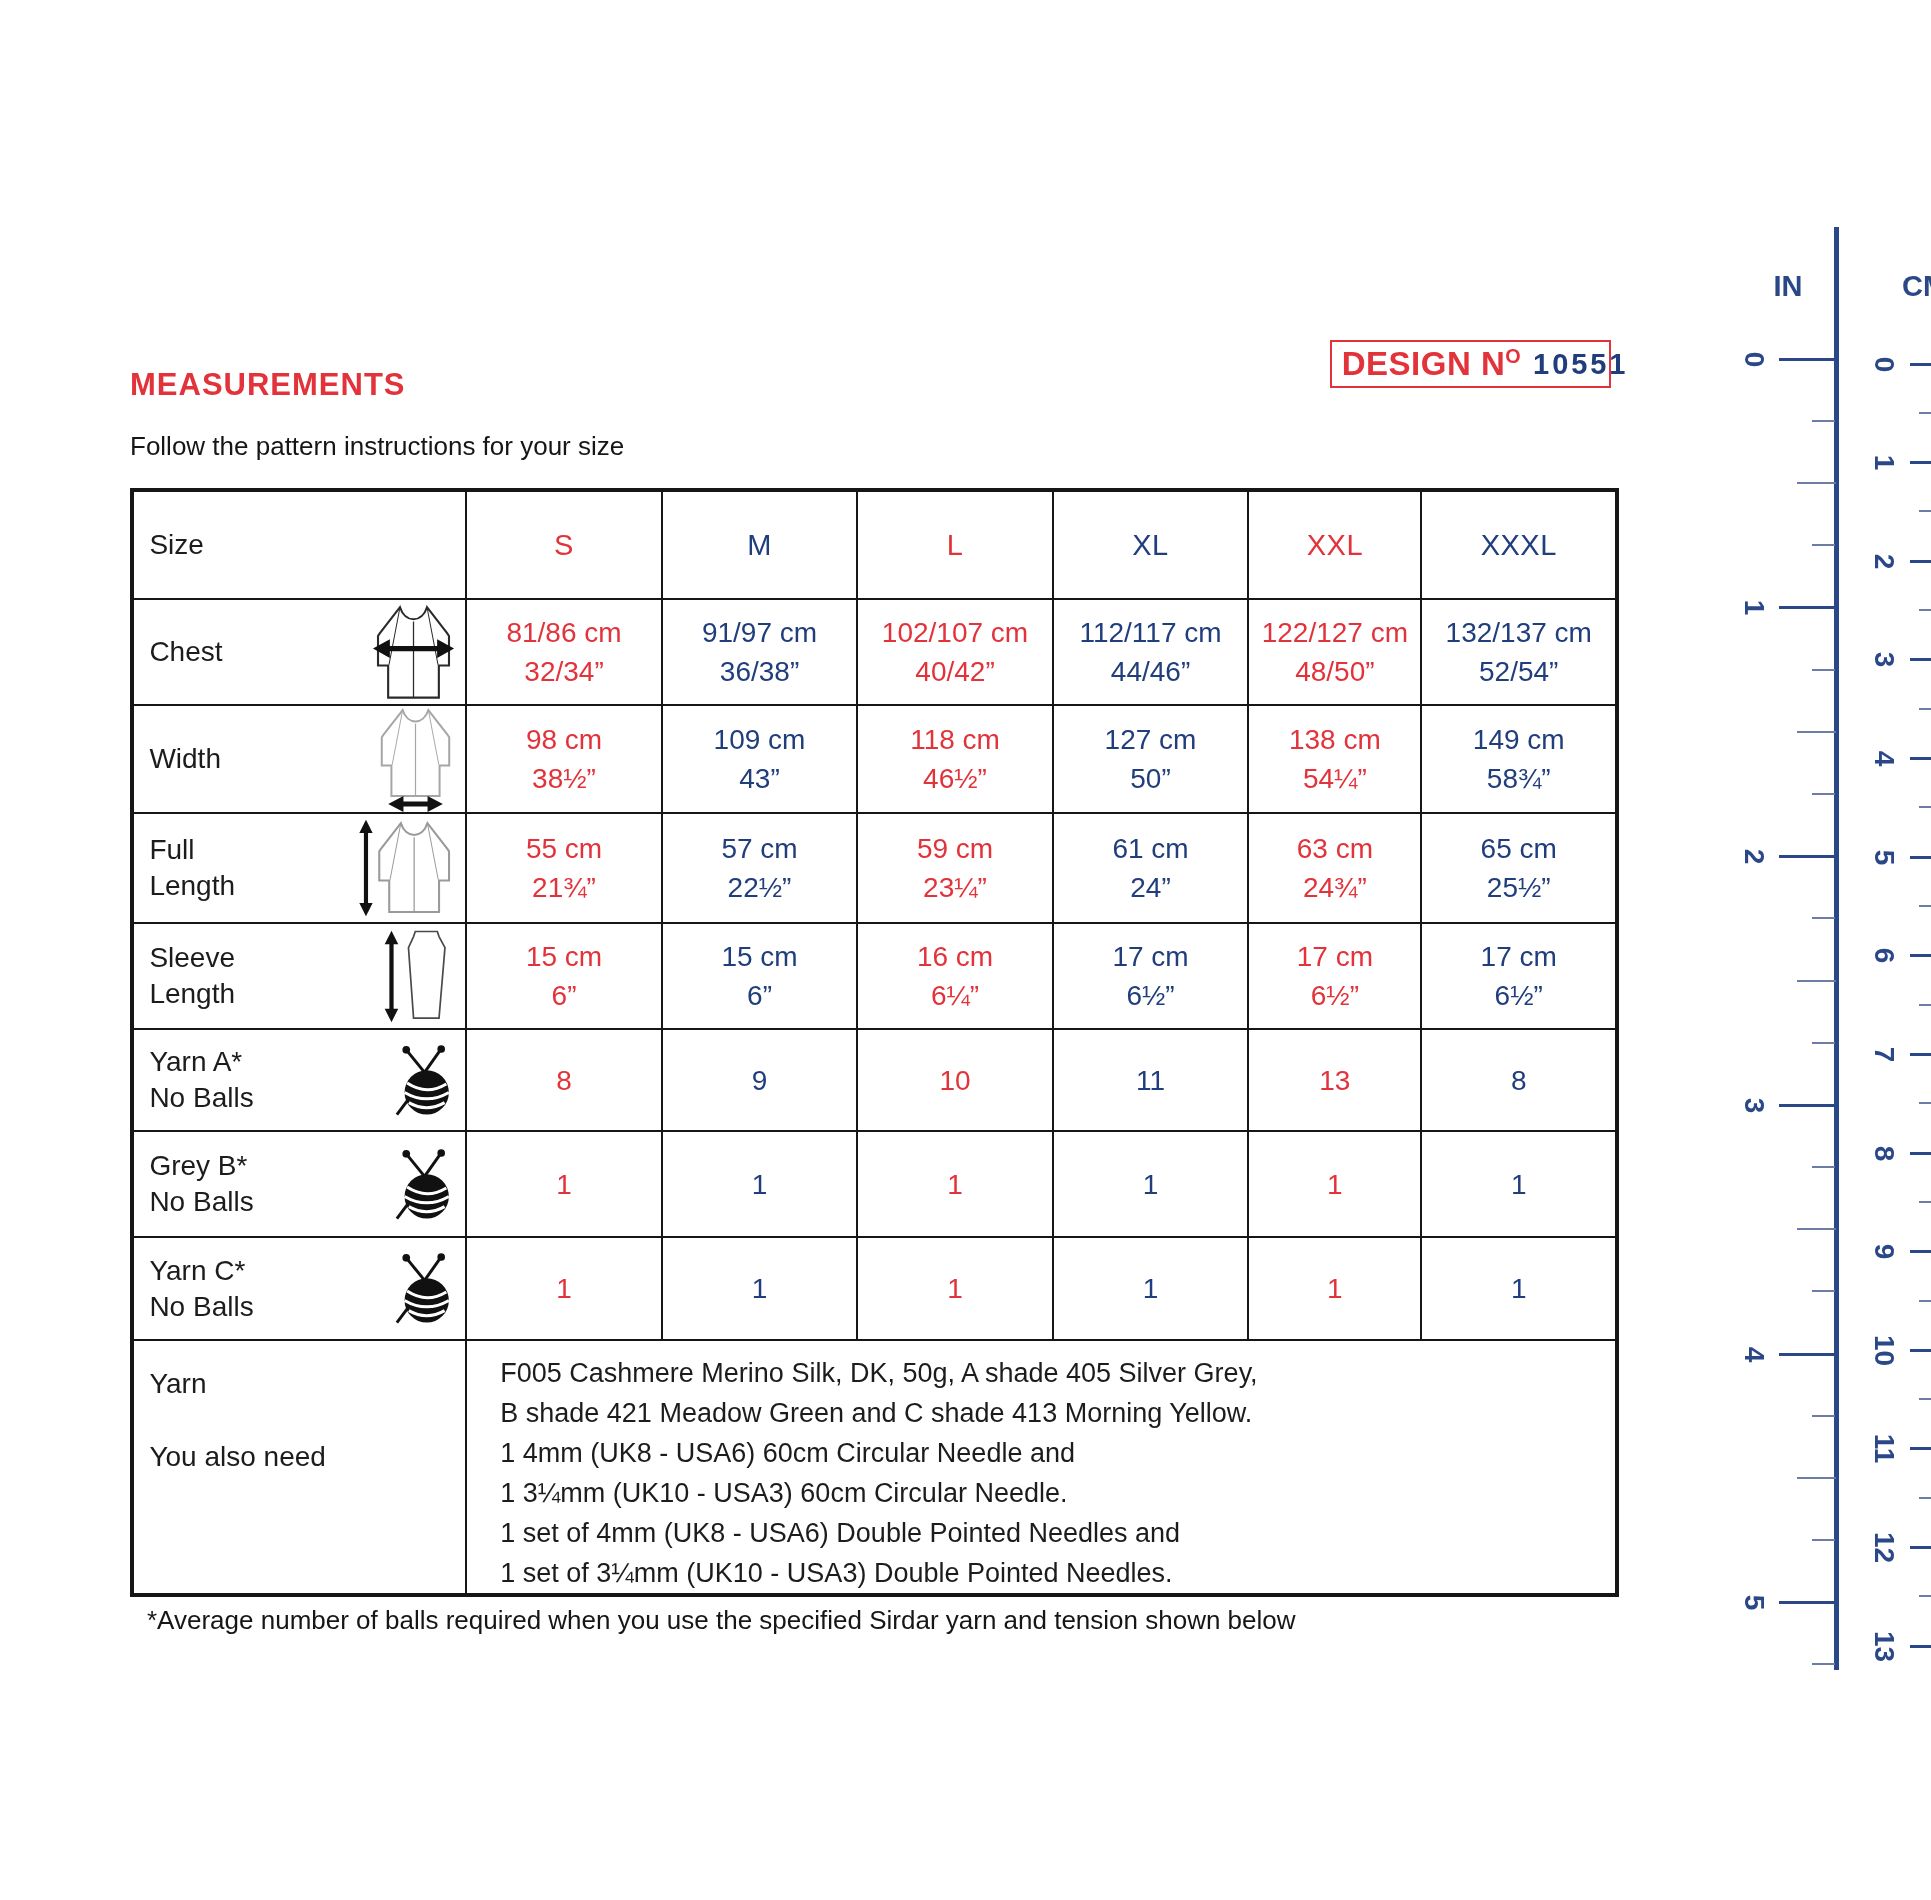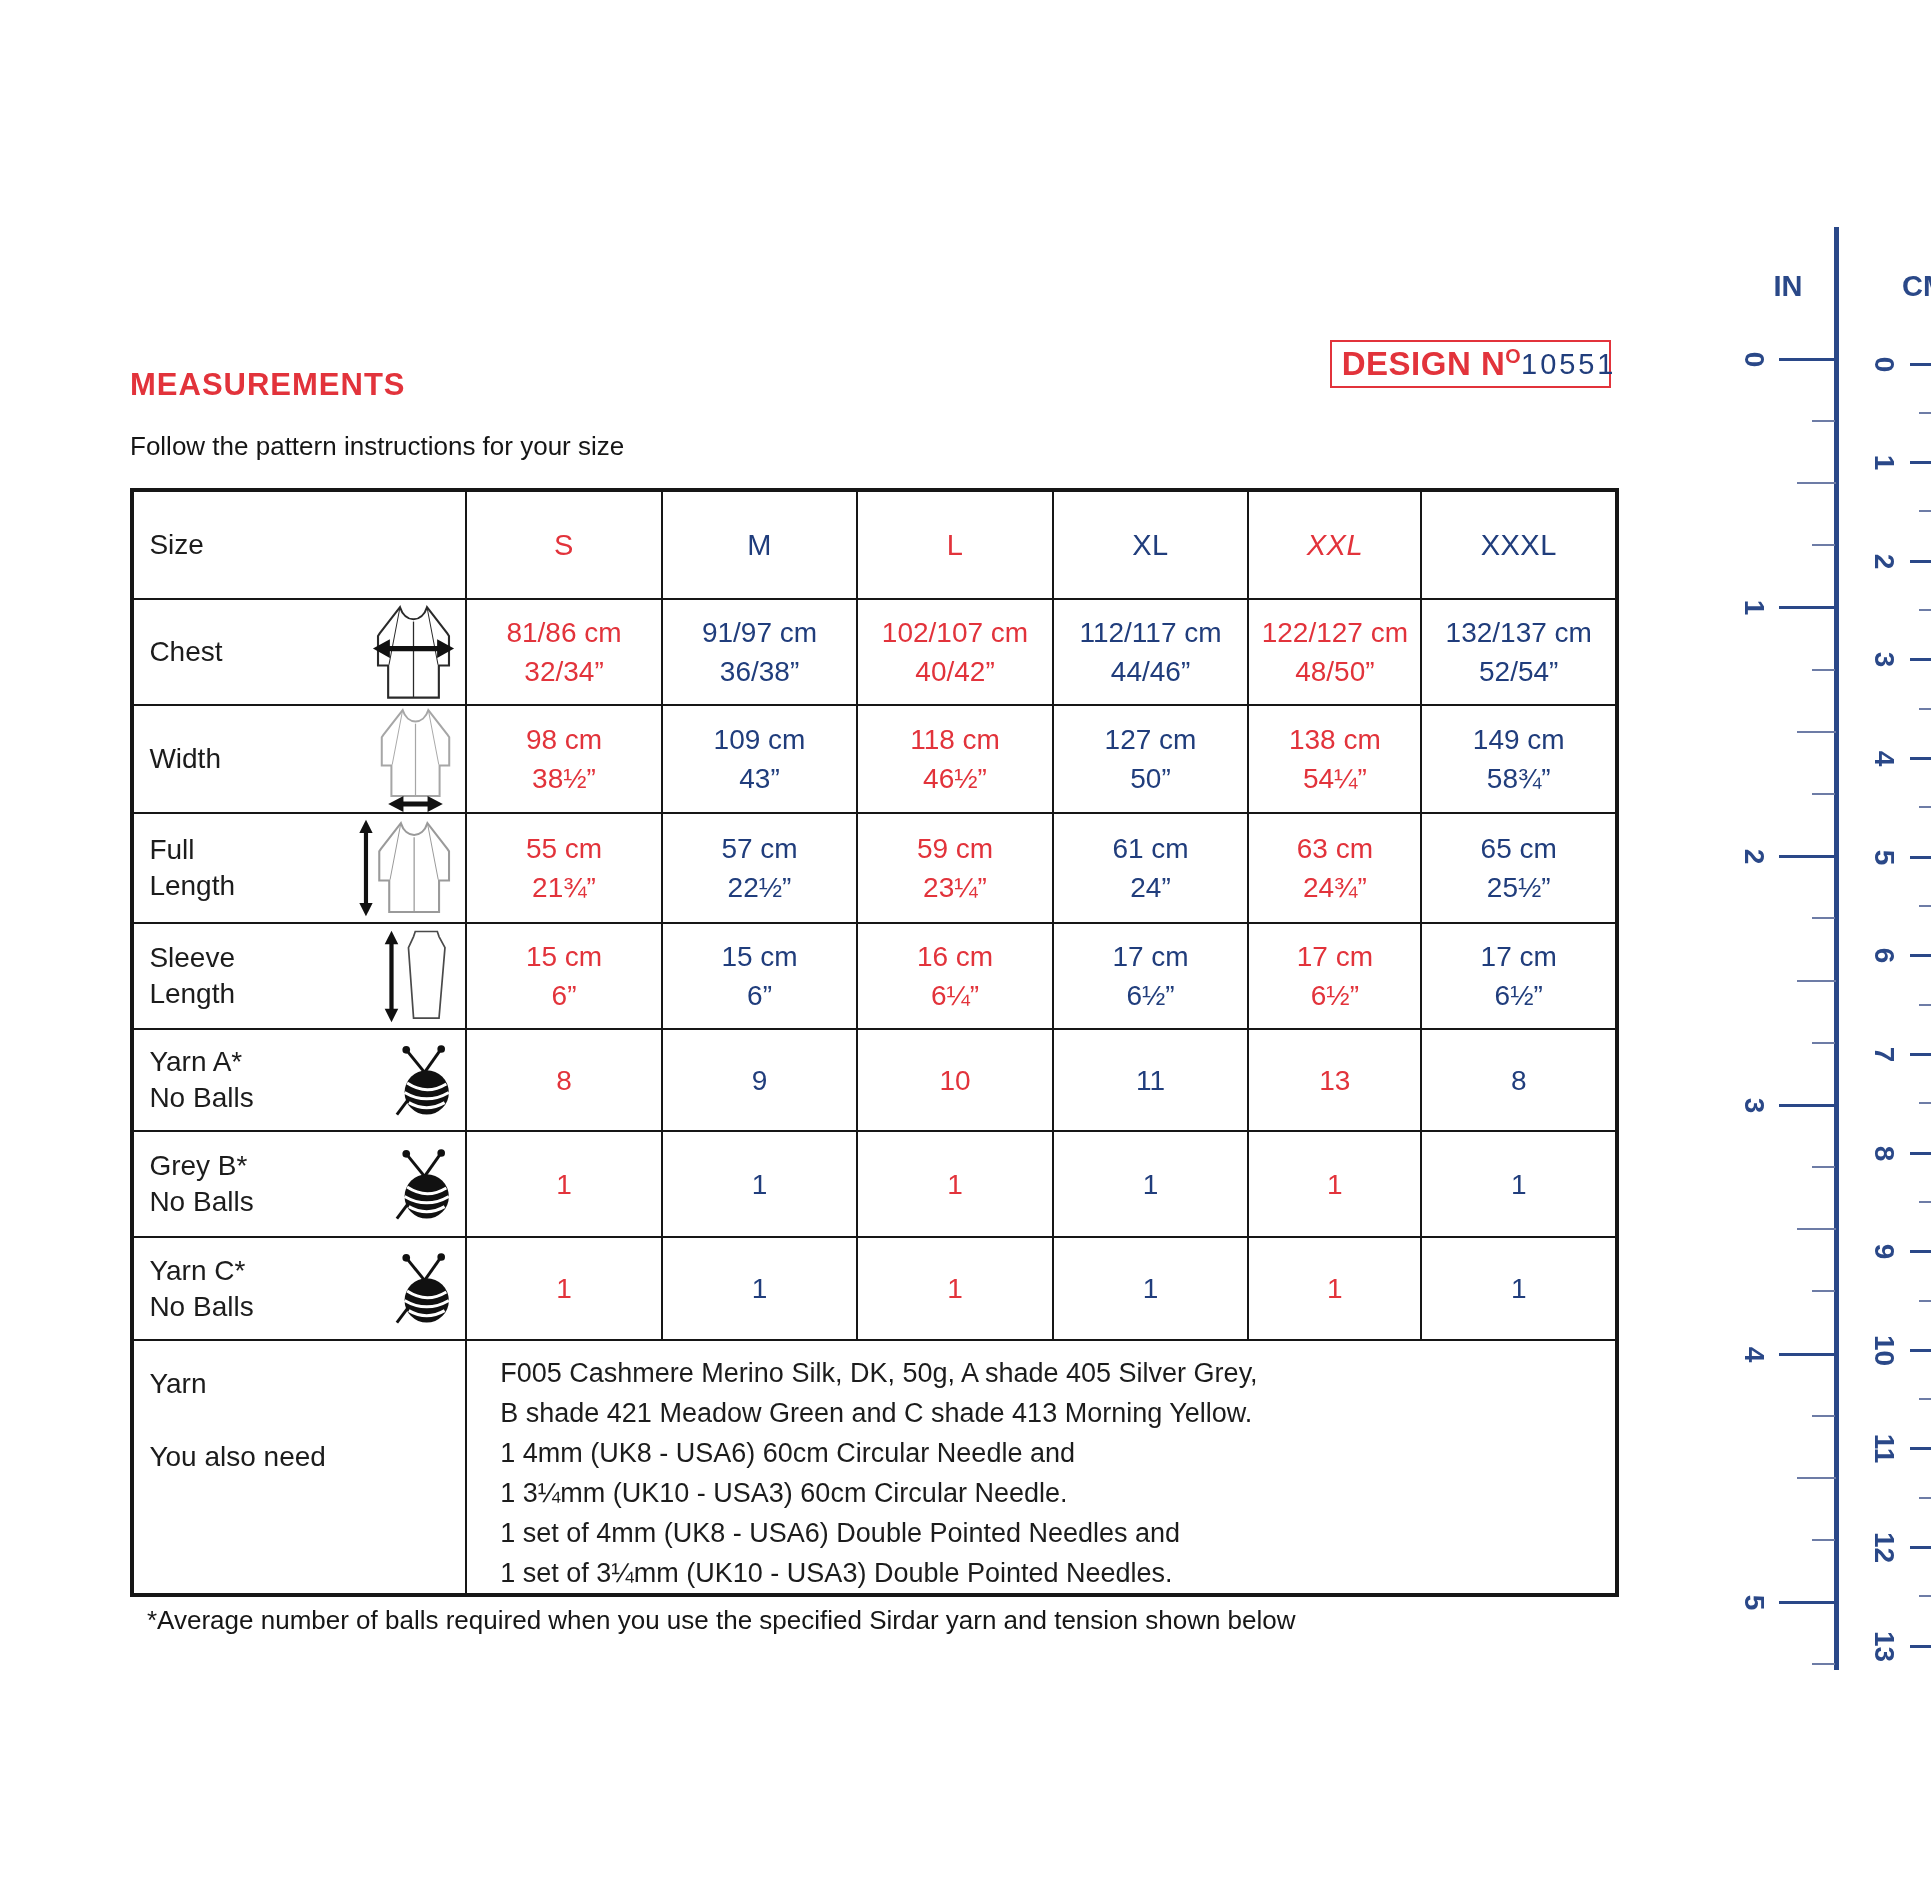--- a/index.html
+++ b/index.html
@@ -13,21 +13,21 @@
   .abs{position:absolute;}
   .page-title{left:130px;top:367px;font-size:31px;font-weight:bold;color:var(--red);letter-spacing:1px;}
   .page-subtitle{left:130px;top:431px;font-size:26px;color:#161616;}
   .design-box{
     left:1330px;top:340px;width:281px;height:48px;border:2.9px solid var(--red);
     box-sizing:border-box;display:flex;align-items:center;justify-content:space-between;
     padding:0 13.5px 0 9.7px;background:#fff;
   }
   .design-label{color:var(--red);font-weight:bold;font-size:33px;letter-spacing:0.5px;white-space:nowrap;}
   .design-label sup{font-size:.6em;}
-  .design-number{color:var(--blue);font-size:29px;letter-spacing:2.9px;font-weight:400;}
+  .design-number{color:var(--blue);font-size:29px;letter-spacing:2.9px;font-weight:700;margin-left:12px;}
   table.meas{
     position:absolute;left:130px;top:488px;width:1489px;
     border-collapse:collapse;table-layout:fixed;background:#fff;
     border:4.8px solid #161616;
   }
   table.meas td{border:2.9px solid #161616;box-sizing:border-box;}
   td.label-cell{padding:0 9.7px 0 15.4px;font-size:28px;line-height:36px;vertical-align:middle;}
   .label-flex{display:flex;align-items:center;justify-content:space-between;}
   .row-icon svg{display:block;}
   td.value-cell{text-align:center;vertical-align:middle;font-size:28px;line-height:39px;padding:0;}
@@ -62,21 +62,21 @@
 </div>
 
 <table class="meas">
   <tbody>
       <tr style="height: 109px;">
         <td class="label-cell" style="width: 330px;">Size</td>
         <td class="header-cell red" style="width: 193px;">S</td>
         <td class="header-cell blue" style="width: 193px;">M</td>
         <td class="header-cell red" style="width: 193px;">L</td>
         <td class="header-cell blue" style="width: 193px;">XL</td>
-        <td class="header-cell red" style="width: 171px; font-style: italic;">XXL</td>
+        <td class="header-cell red" style="width: 171px;">XXL</td>
         <td class="header-cell blue" style="width: 193px;">XXXL</td>
       </tr>
       <tr style="height: 106px; margin-top: 12px;">
         <td class="label-cell">
           <div class="label-flex">
             <div>
               <div>Chest</div>
             </div>
             <span class="row-icon">
               <svg width="85" height="98" viewBox="0 0 100 116">

